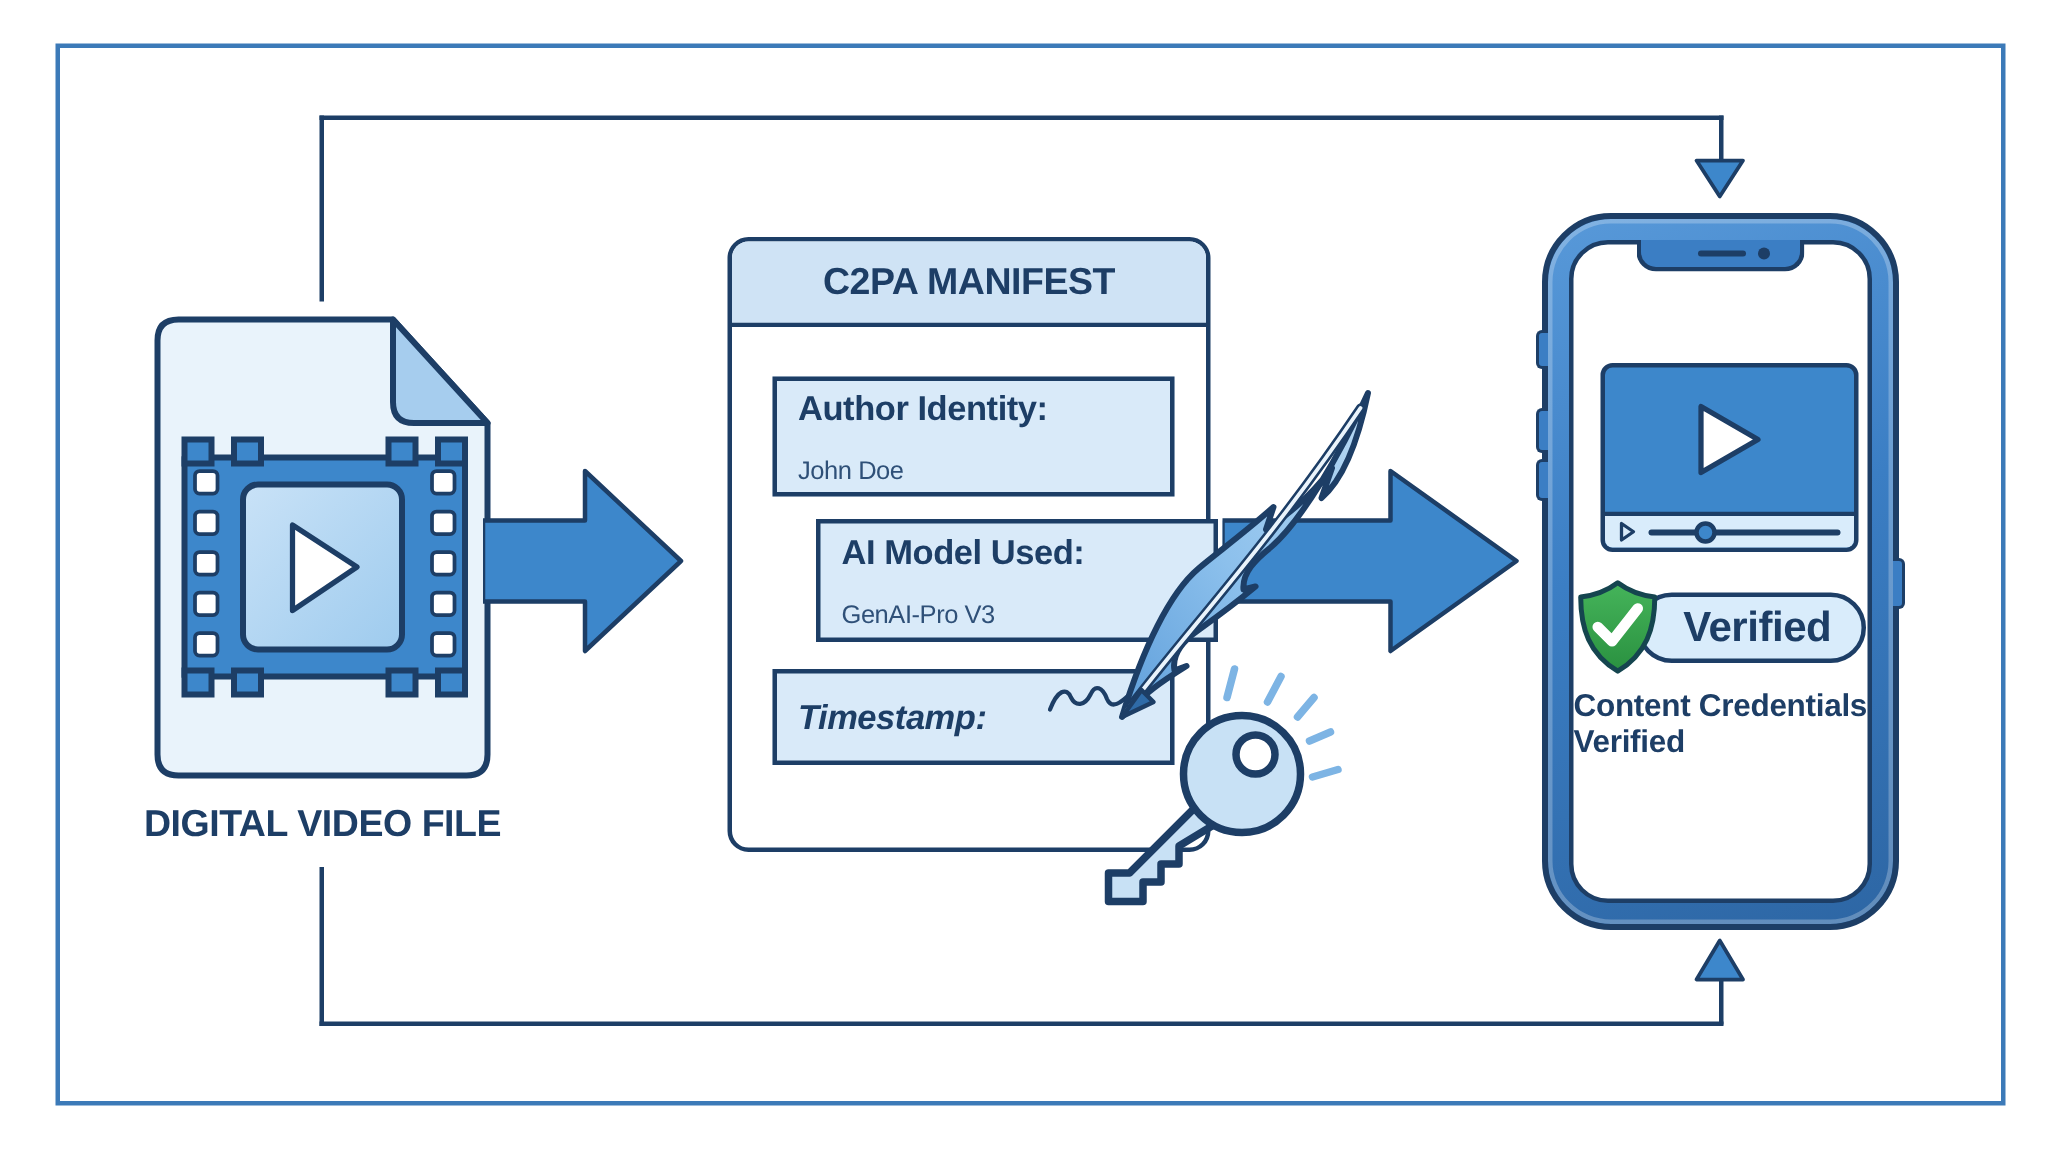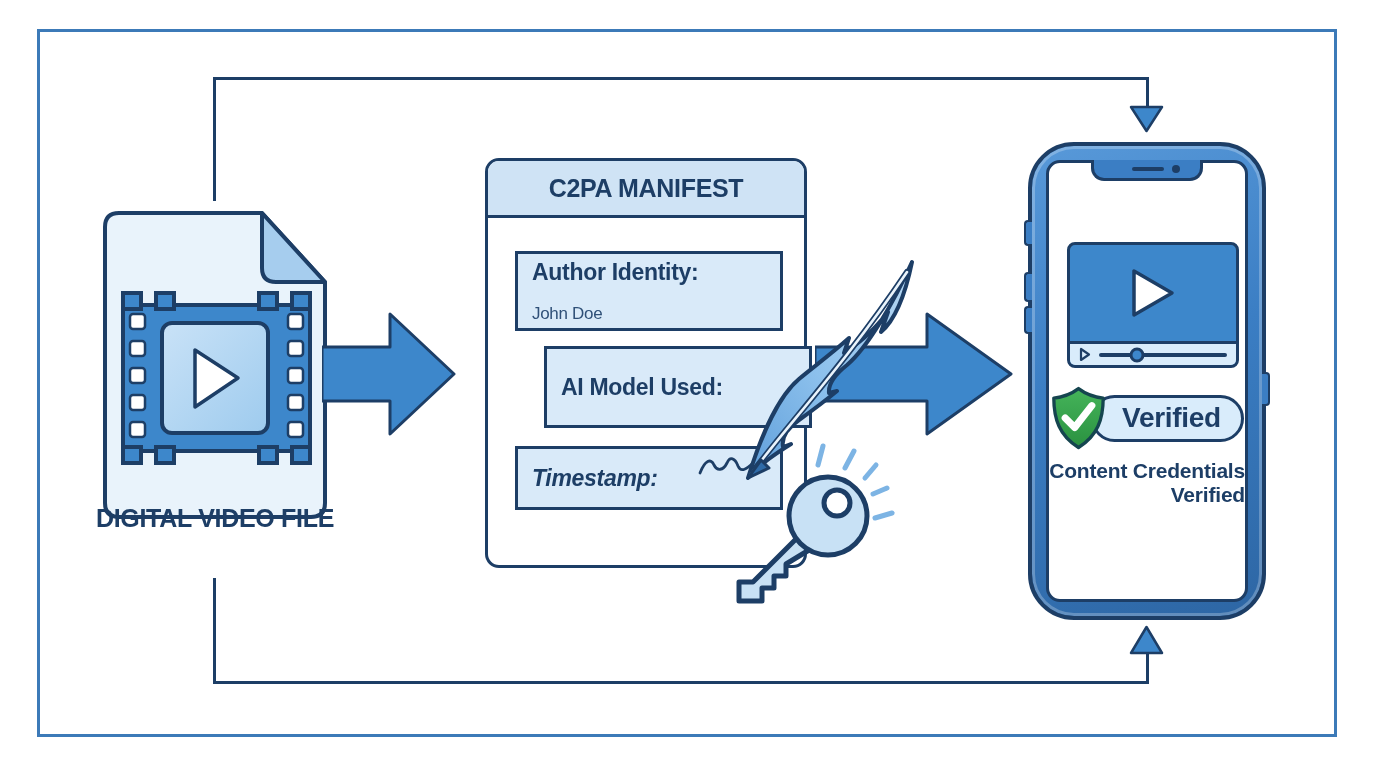--- a/index.html
+++ b/index.html
@@ -14,21 +14,21 @@
     font-family:"Liberation Sans", sans-serif;}
   #stage{position:relative;width:1376px;height:768px;background:#fff;}
 
   .frame{position:absolute;left:37px;top:29px;width:1300px;height:708px;
     border:3px solid var(--frame-blue);}
 
   .cline{position:absolute;background:var(--navy);}
   .arrowhead-svg{position:absolute;}
 
   
-  .file-label{position:absolute;left:55px;top:504px;width:320px;text-align:center;
+  .file-label{position:absolute;left:55px;top:535px;width:320px;text-align:center;
     font-weight:700;font-size:25px;letter-spacing:-0.3px;color:var(--navy);}
 
   
   .manifest{position:absolute;left:485px;top:158px;width:322px;height:410px;
     background:#fff;border:3px solid var(--navy);border-radius:14px;}
   .manifest-header{height:57px;background:var(--header-fill);
     border-bottom:3px solid var(--navy);border-radius:11px 11px 0 0;
     display:flex;align-items:center;justify-content:center;}
   .manifest-title{font-weight:700;font-size:25px;letter-spacing:-0.3px;color:var(--navy);}
   .field{position:absolute;left:27px;width:268px;background:var(--light-fill);
@@ -40,21 +40,21 @@
 
   
   .phone{position:absolute;left:1028px;top:142px;width:238px;height:478px;
     border:4px solid var(--navy);border-radius:46px;
     background:linear-gradient(160deg,#5899d9 0%,var(--phone-blue) 45%,#2d66a4 100%);
     box-shadow:inset 0 0 0 3px rgba(255,255,255,0.25);}
   .side-btn{position:absolute;background:var(--phone-blue);border:2px solid var(--navy);}
   .btn-l{left:-8px;width:8px;border-radius:4px 0 0 4px;border-right:none;}
   .btn-r{right:-8px;width:8px;border-radius:0 4px 4px 0;border-left:none;}
   .screen{position:absolute;left:14px;top:14px;right:14px;bottom:14px;
-    background:#fff;border:3px solid var(--navy);border-radius:14px;}
+    background:#fff;border:3px solid var(--navy);border-radius:26px;}
   .notch{position:absolute;left:50%;top:-3px;transform:translateX(-50%);
     width:112px;height:21px;background:var(--phone-blue);
     border:3px solid var(--navy);border-top:none;border-radius:0 0 13px 13px;}
   .speaker{position:absolute;left:38px;top:7px;width:32px;height:4px;
     background:var(--navy);border-radius:2px;}
   .camera-dot{position:absolute;left:78px;top:5px;width:8px;height:8px;
     background:var(--navy);border-radius:50%;}
   .player{position:absolute;left:18px;top:79px;width:172px;height:126px;
     border:3px solid var(--navy);border-radius:8px;background:var(--arrow-blue);}
   .video-area{position:absolute;inset:0 0 24px 0;display:flex;
@@ -67,21 +67,21 @@
   .knob{position:absolute;left:30%;top:50%;transform:translate(-50%,-50%);
     width:15px;height:15px;background:var(--arrow-blue);
     border:3px solid var(--navy);border-radius:50%;}
   .verified-row{position:absolute;left:0;right:0;top:222px;display:flex;
     align-items:center;justify-content:center;}
   .shield-wrap{position:relative;z-index:2;margin-right:-16px;width:57px;height:66px;}
   .verified-pill{height:47px;background:var(--pill-fill);
     border:3.5px solid var(--navy);border-radius:25px;display:flex;
     align-items:center;padding:0 20px 0 28px;z-index:1;}
   .pill-text{font-weight:700;font-size:28px;color:var(--navy);letter-spacing:-0.3px;}
-  .caption{position:absolute;left:0;right:0;top:296px;text-align:right;
+  .caption{position:absolute;left:0;right:0;top:296px;text-align:left;
     color:var(--navy);font-weight:600;font-size:21px;line-height:1.14;
     letter-spacing:-0.2px;}
 </style>
 </head>
 <body>
 
 <div id="stage">
 
   <div class="frame"></div>
 
@@ -145,20 +145,21 @@
   <div class="manifest">
     <div class="manifest-header">
       <span class="manifest-title">C2PA MANIFEST</span>
     </div>
     <div class="field f1">
       <span class="field-label">Author Identity:</span>
       <span class="field-value">John Doe</span>
     </div>
     <div class="field f2">
       <span class="field-label">AI Model Used:</span>
+      <span class="field-value">GenAI-Pro V3</span>
     </div>
     <div class="field f3">
       <span class="field-label">Timestamp:</span>
     </div>
   </div>
 
   <svg style="position:absolute;left:697px;top:450px;" width="60" height="30" viewBox="0 0 60 30">
     <path d="M3,23 C8,10 14,8 17,15 C20,21 26,21 30,13 C33,6 38,8 41,16 C44,23 50,19 57,12" style="fill:none;stroke:var(--navy);stroke-width:2.8;stroke-linecap:round;"></path>
   </svg>
 

